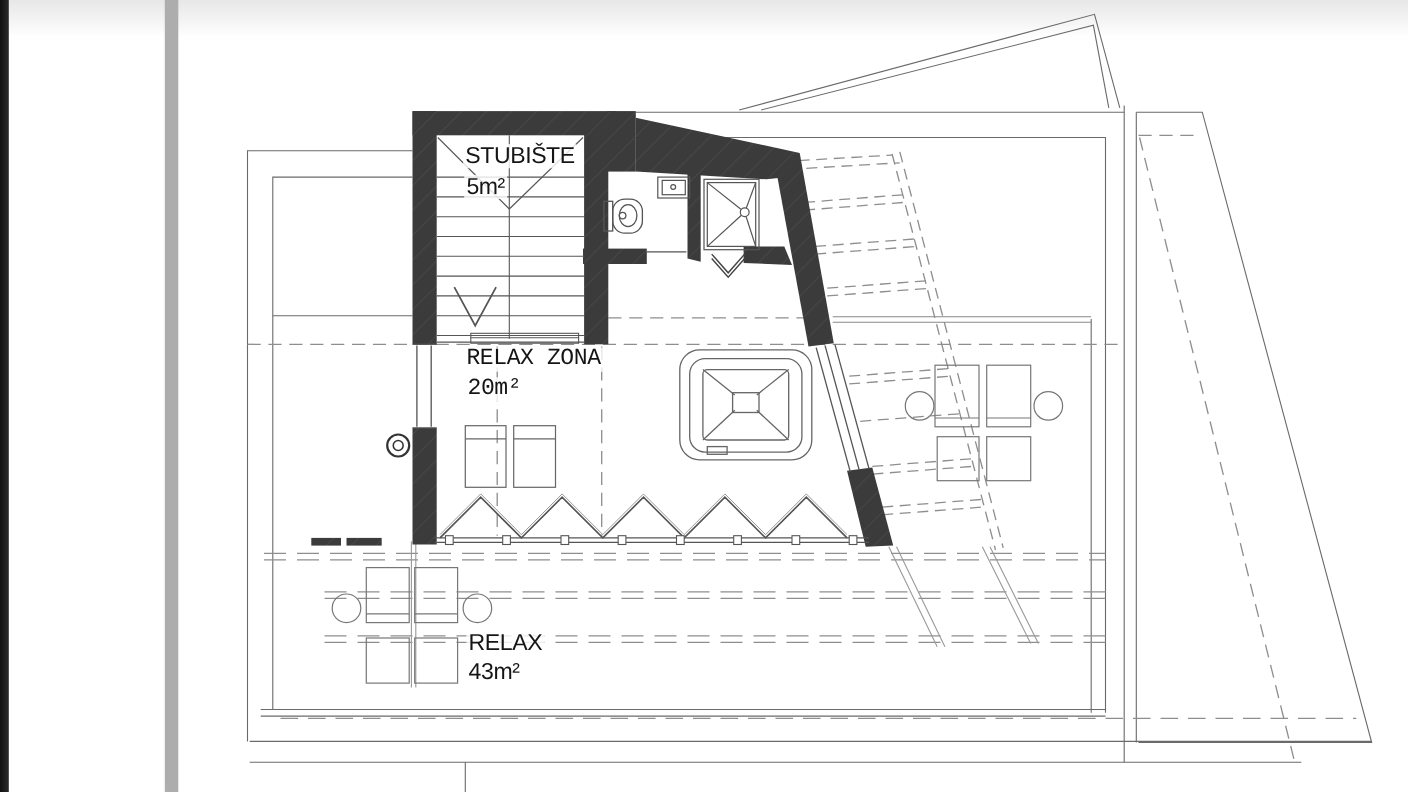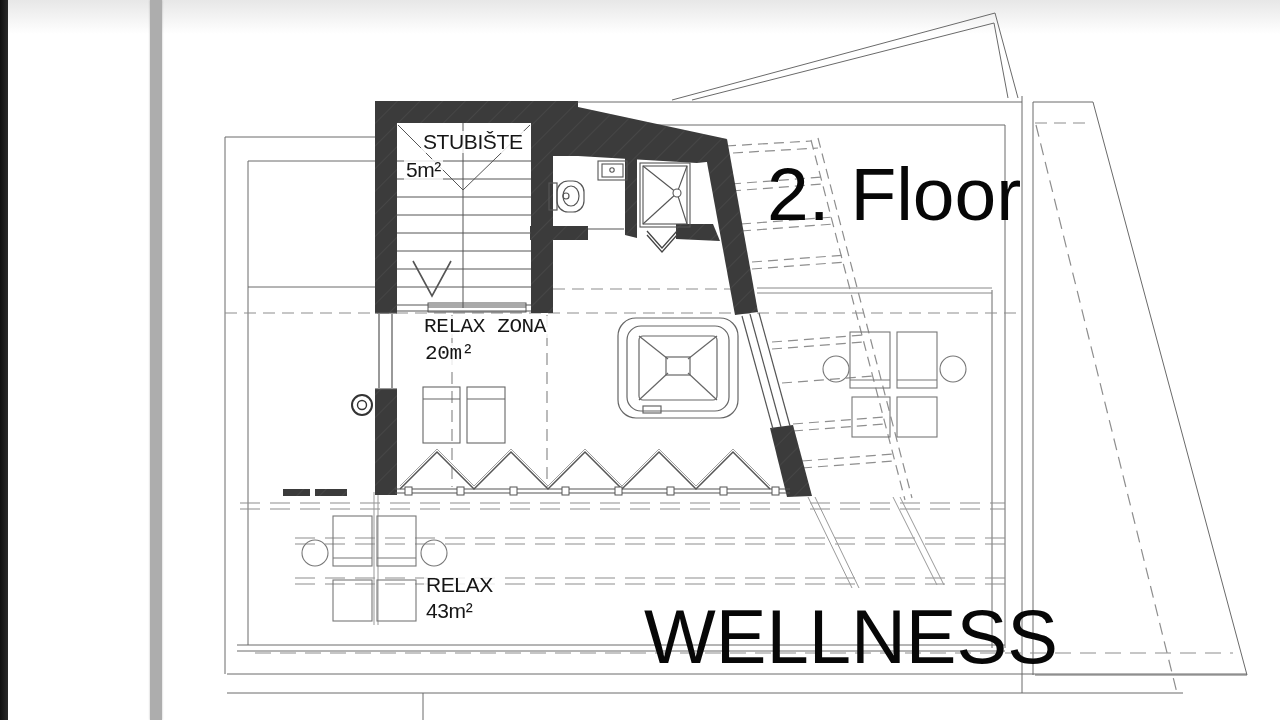--- a/index.html
+++ b/index.html
@@ -28,21 +28,21 @@
     background:rgba(255,255,255,.82);padding:0 2px;
   }
   .big{
     position:absolute;color:#070707;line-height:1.0;white-space:nowrap;
     letter-spacing:0;background:transparent;padding:0;
   }
   .t-floor-en{left:767px;top:157px;font-size:75px;}
   .t-floor-hr{left:703px;top:520px;font-size:72px;}
   .t-zone{left:644px;top:599px;font-size:76px;}
   .l-stub{left:421px;top:131px;}
-  .l-stub-a{left:404px;top:159px;}
+  .l-stub-a{left:422px;top:159px;}
   .l-relax{left:422px;top:316px;font-family:Liberation Mono, monospace;}
   .l-relax-a{left:423px;top:343px;font-family:Liberation Mono, monospace;}
   .l-ter{left:424px;top:574px;}
   .l-ter-a{left:424px;top:600px;}
 </style>
 </head>
 <body>
 
 <div class="stage">
 
@@ -262,16 +262,14 @@
     </g>
   </svg>
 
   <div class="lbl l-stub">STUBIŠTE</div>
   <div class="lbl l-stub-a">5m²</div>
   <div class="lbl l-relax">RELAX ZONA</div>
   <div class="lbl l-relax-a">20m²</div>
   <div class="lbl l-ter">RELAX</div>
   <div class="lbl l-ter-a">43m²</div>
 
-  <div class="big t-floor-en">2. Floor</div>
-  <div class="big t-zone">WELLNESS</div>
 
 </div>
 
 </body></html>

